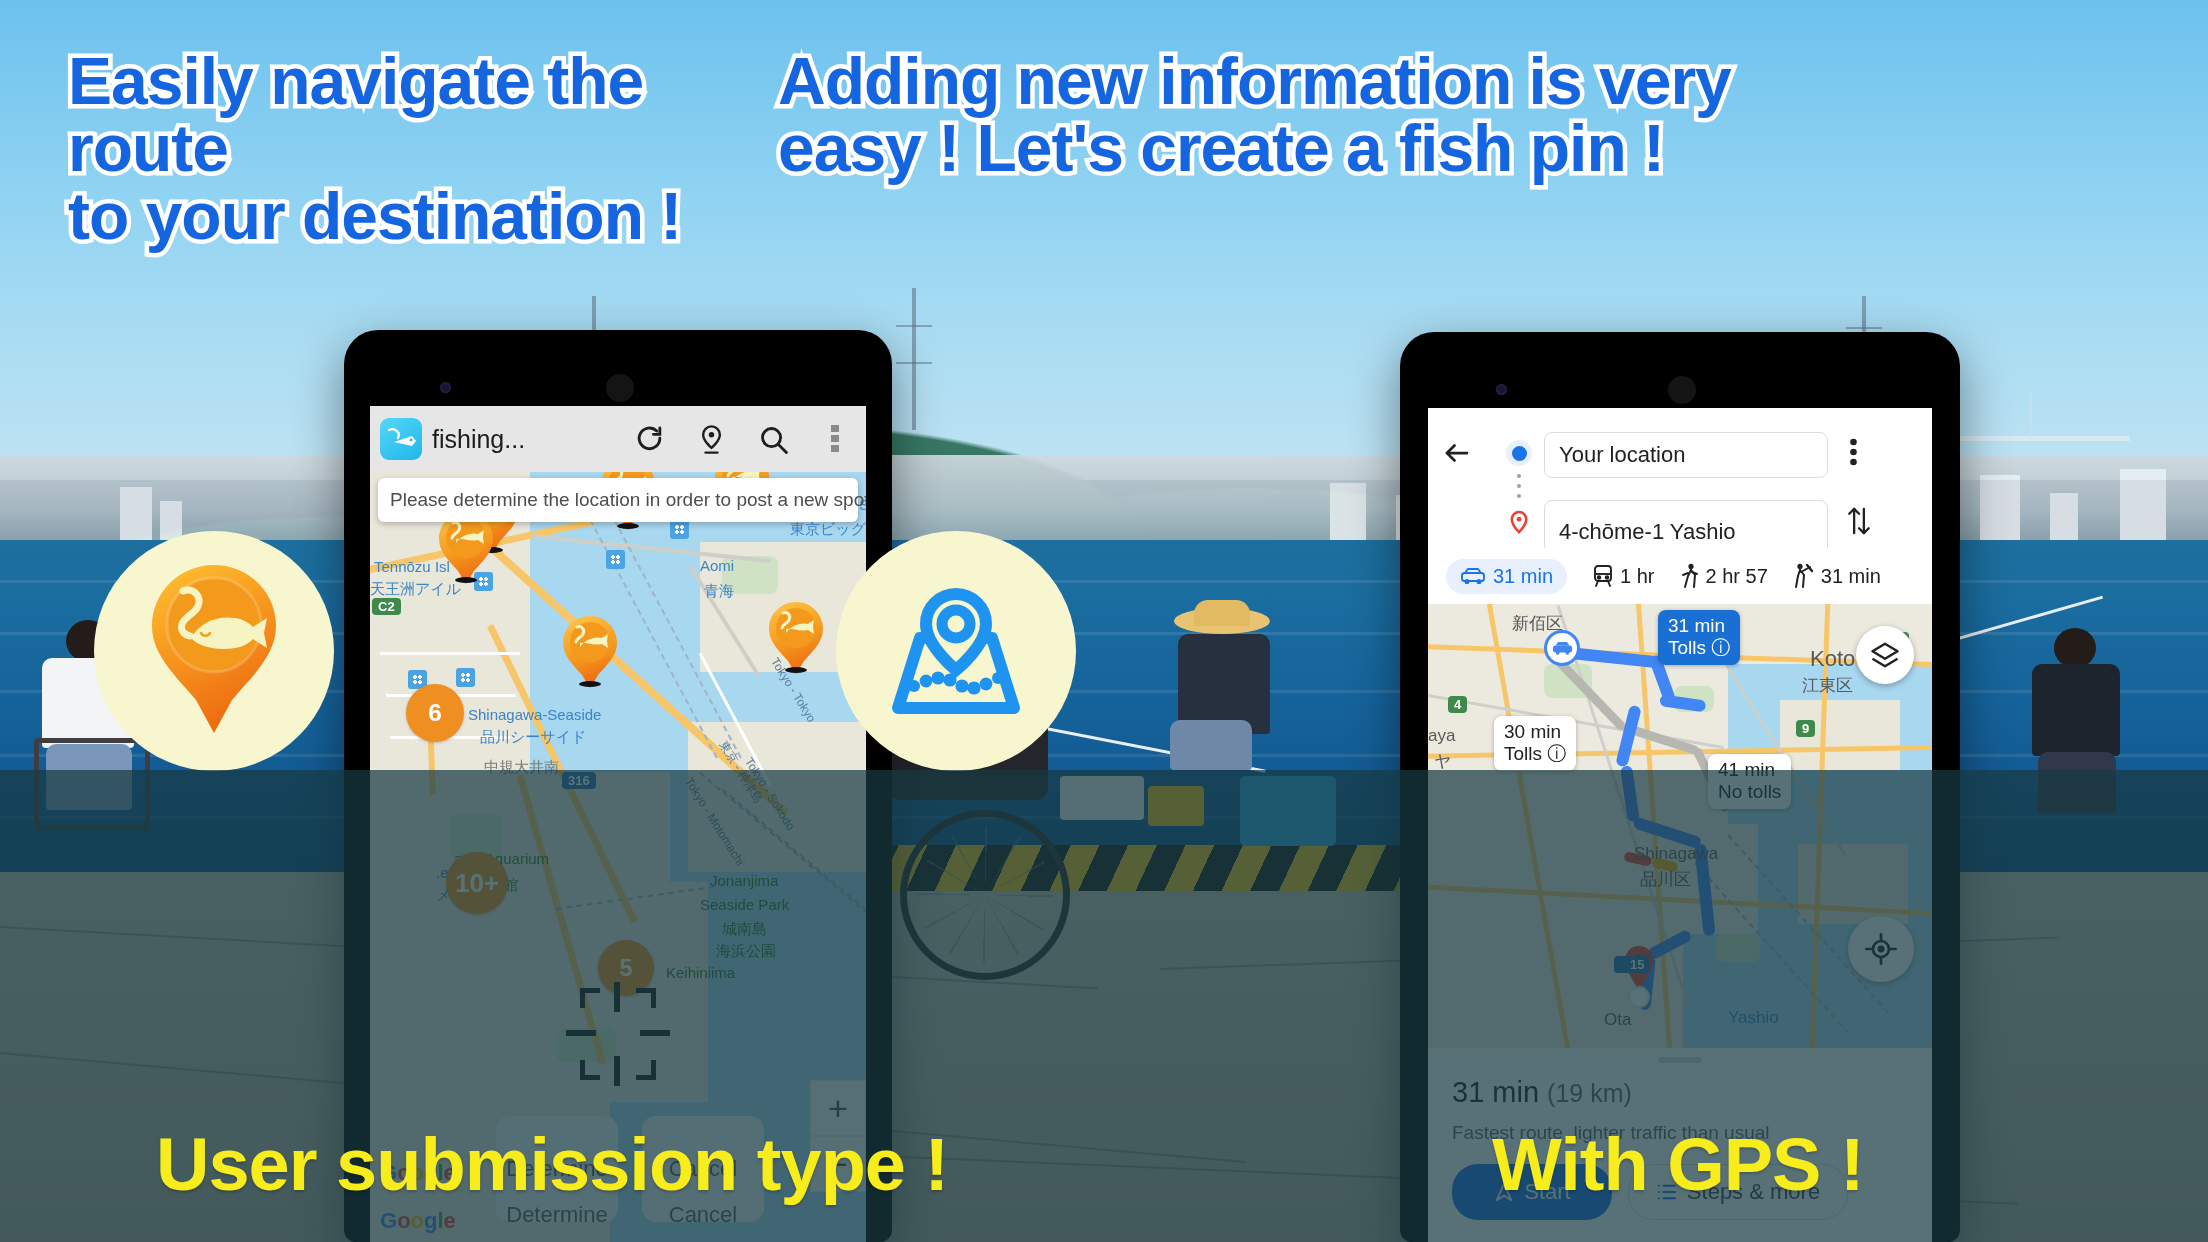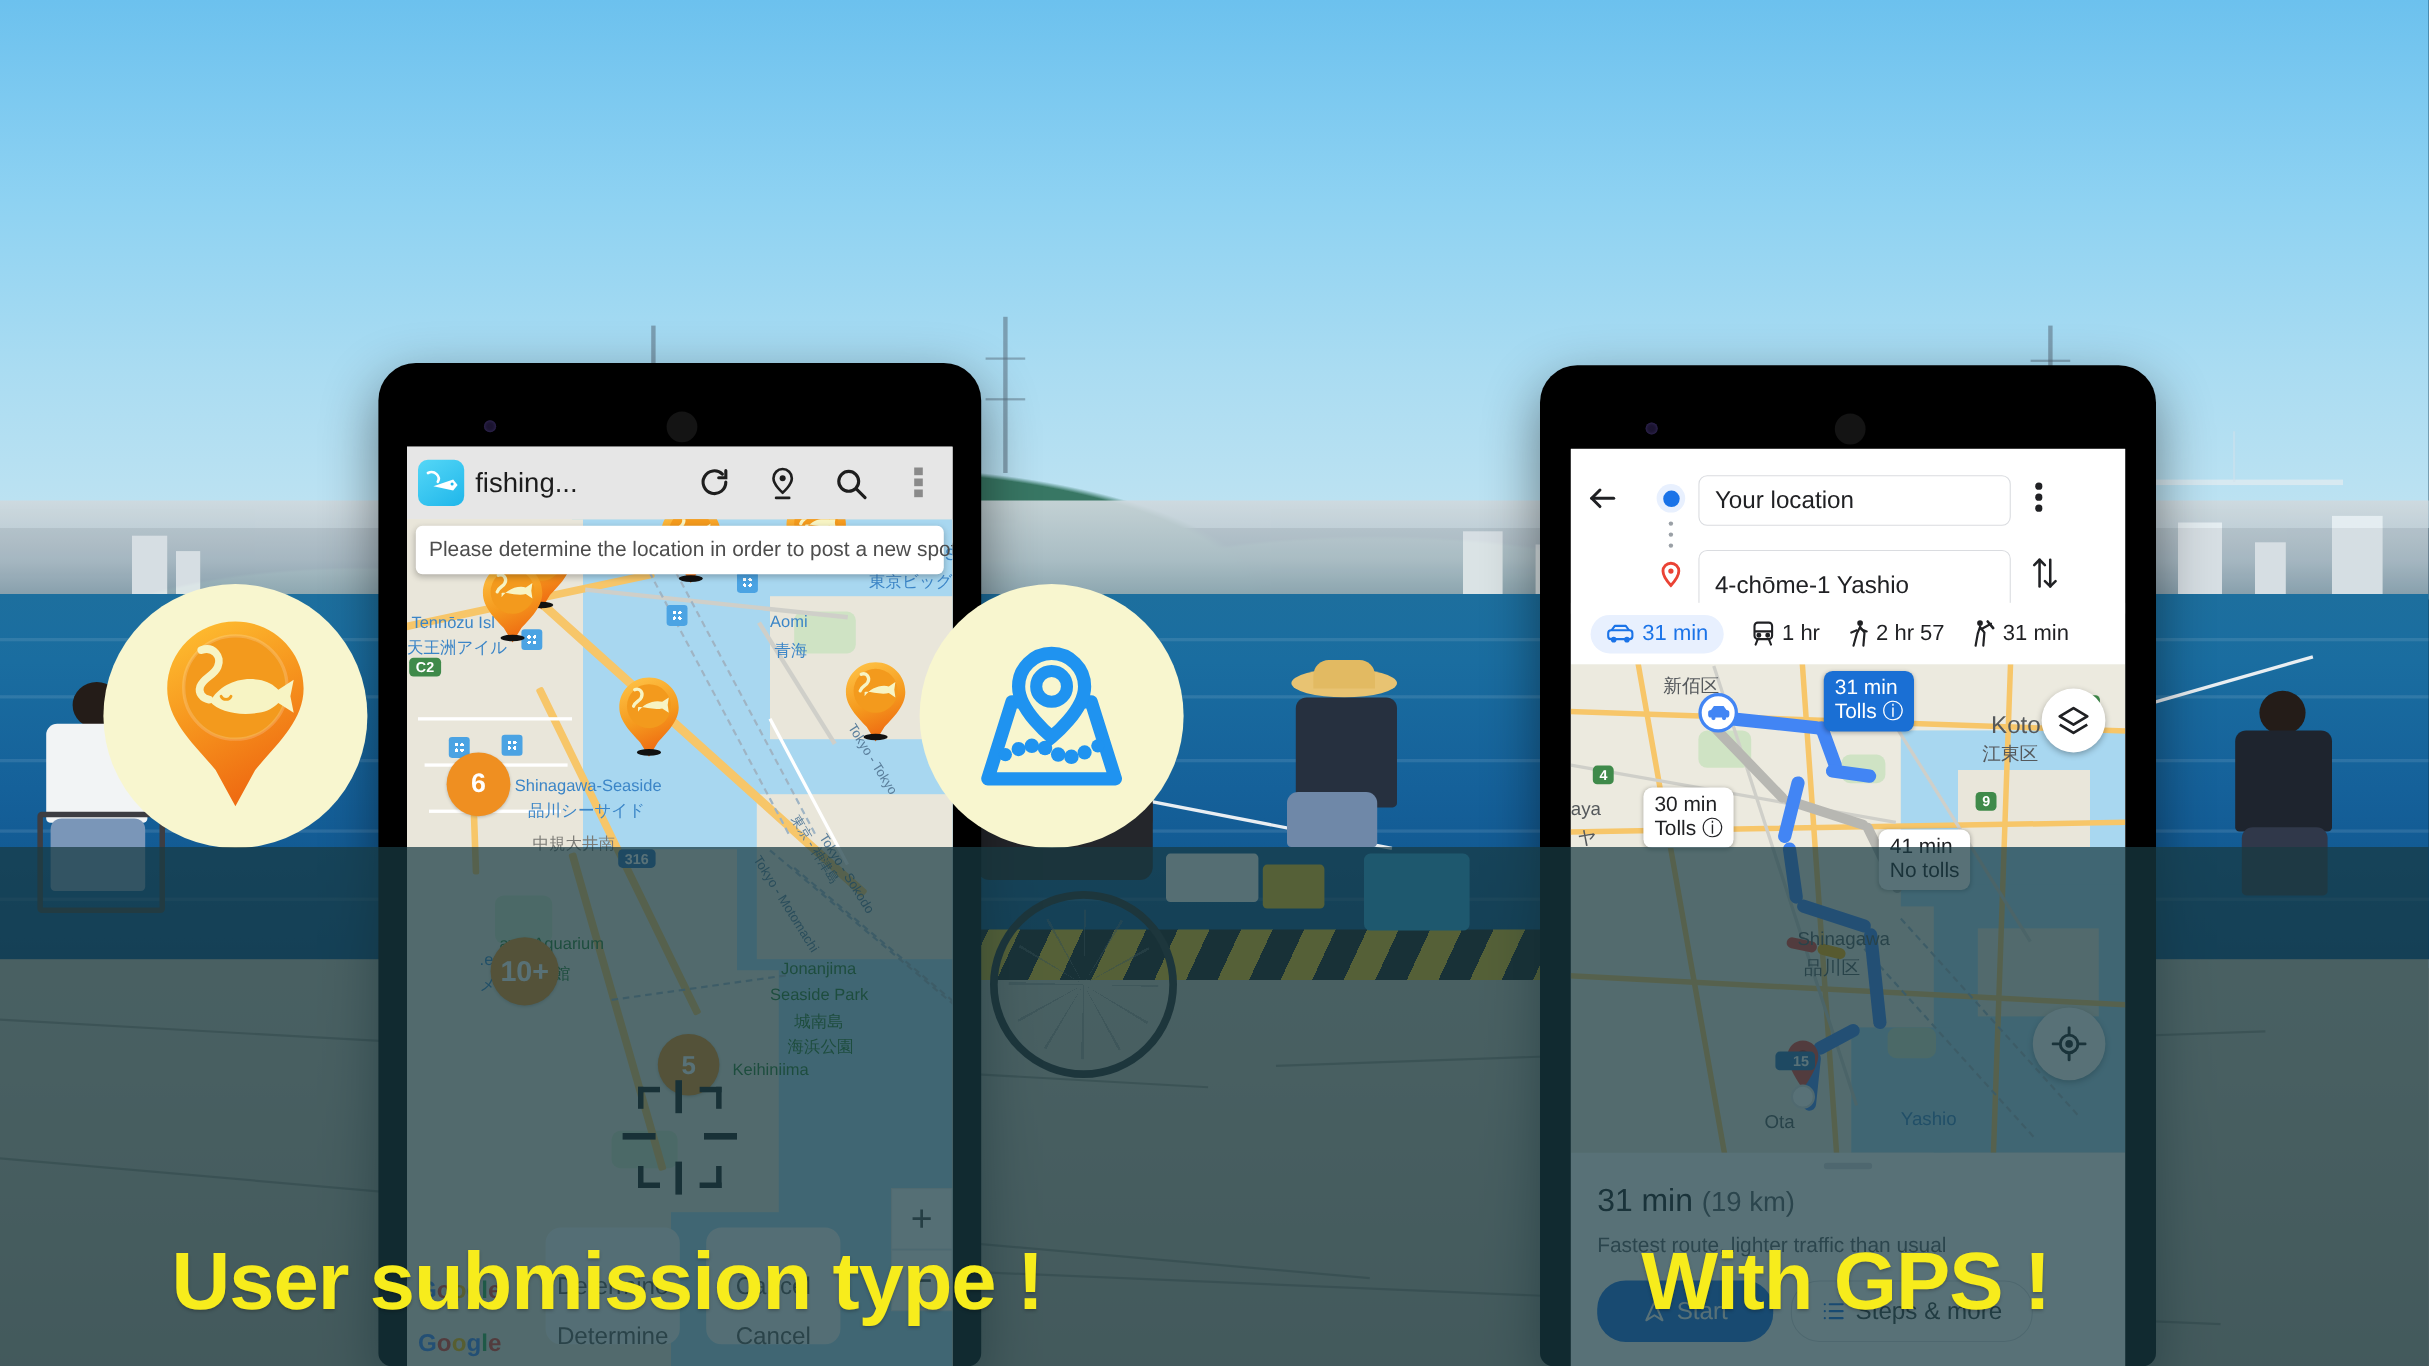--- a/index.html
+++ b/index.html
@@ -346,20 +346,24 @@
     <div style="position:absolute;left:1148px;top:786px;width:56px;height:40px;background:#f2c21a;border-radius:4px;"></div>
     <div style="position:absolute;left:1060px;top:776px;width:84px;height:44px;background:#f3f3f0;border-radius:4px;"></div>
     <div class="angler" style="left:2020px;top:628px;width:130px;height:190px;">
       <div class="ang-head" style="left:34px;top:0;width:42px;height:40px;background:#241c18;"></div>
       <div class="ang-body" style="left:12px;top:36px;width:88px;height:92px;background:#1e242e;"></div>
       <div class="ang-body" style="left:18px;top:124px;width:78px;height:62px;background:#30384a;"></div>
     </div>
     <div class="rod" style="left:1920px;top:648px;width:190px;transform:rotate(-16deg);"></div>
   </div>
 
+  <div class="headline" id="headline-left">Easily navigate the route
+to your destination !</div>
+  <div class="headline" id="headline-right">Adding new information is very
+easy !   Let's create a fish pin !</div>
 
   <div class="phone" id="phone-left">
     <div class="cam" style="left:96px;top:52px;"></div>
     <div class="spk" style="left:262px;top:44px;"></div>
 
     <div class="screen" id="screen-left">
 
       <div class="appbar">
         <div class="applogo">
           <svg width="32" height="30" viewBox="0 0 32 30">

